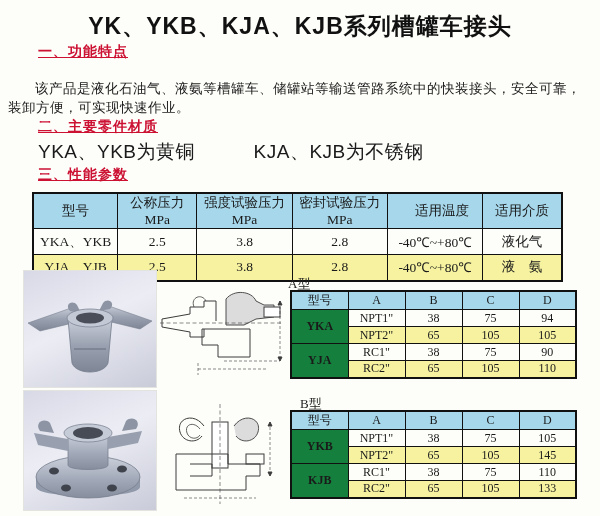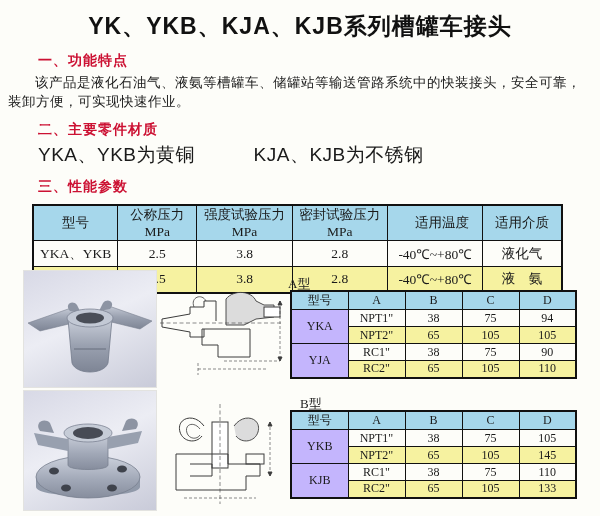--- a/index.html
+++ b/index.html
@@ -17,27 +17,28 @@
     font-weight:bold;
     letter-spacing:1px;
     padding-top:11px;
     color:#111;
   }
   .sec-heading {
     color:#cc1133;
     font-weight:bold;
     font-size:14px;
     margin-left:38px;
-    margin-top:10px;
+    margin-top:1px;
     letter-spacing:1px;
+    text-decoration:underline;
   }
   .para {
     font-size:13.5px;
     line-height:19px;
-    margin:3px 10px 0 8px;
+    margin:18px 10px 0 8px;
     text-indent:2em;
     letter-spacing:0.5px;
   }
   .materials-line {
     font-size:19px;
     margin:3px 0 0 38px;
     letter-spacing:0.5px;
   }
   
   table { border-collapse:collapse; }
@@ -76,21 +77,21 @@
   }
   .dim-table th, .dim-table td {
     border:1px solid #111;
     text-align:center;
     height:17px;
     font-size:12px;
     font-weight:normal;
     padding:0;
   }
   .dim-table th { background:#a6d7eb; }
-  .dim-table .model-cell { background:#c4b5fd; }
+  .dim-table .model-cell { background:#15803d;font-weight:bold; }
   
   .photo {
     position:absolute;
     width:132px;
     background:linear-gradient(155deg,#d8d9e6 0%, #ecedf4 45%, #c9cbd9 100%);
     box-shadow:0 0 0 1px #e3e3e0;
   }
   .drawing { position:absolute; }
   svg { display:block; }
 </style>

